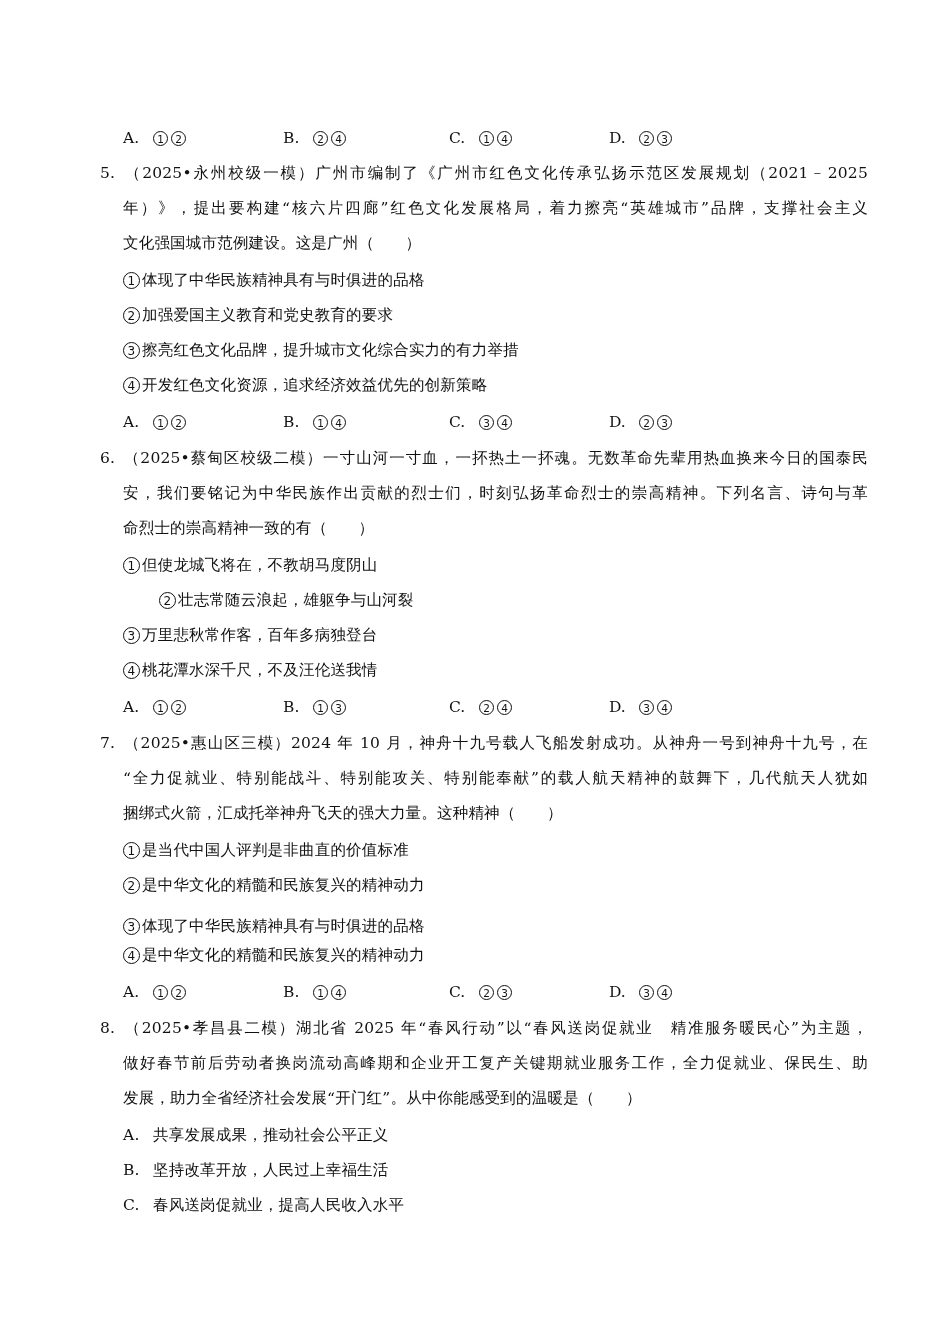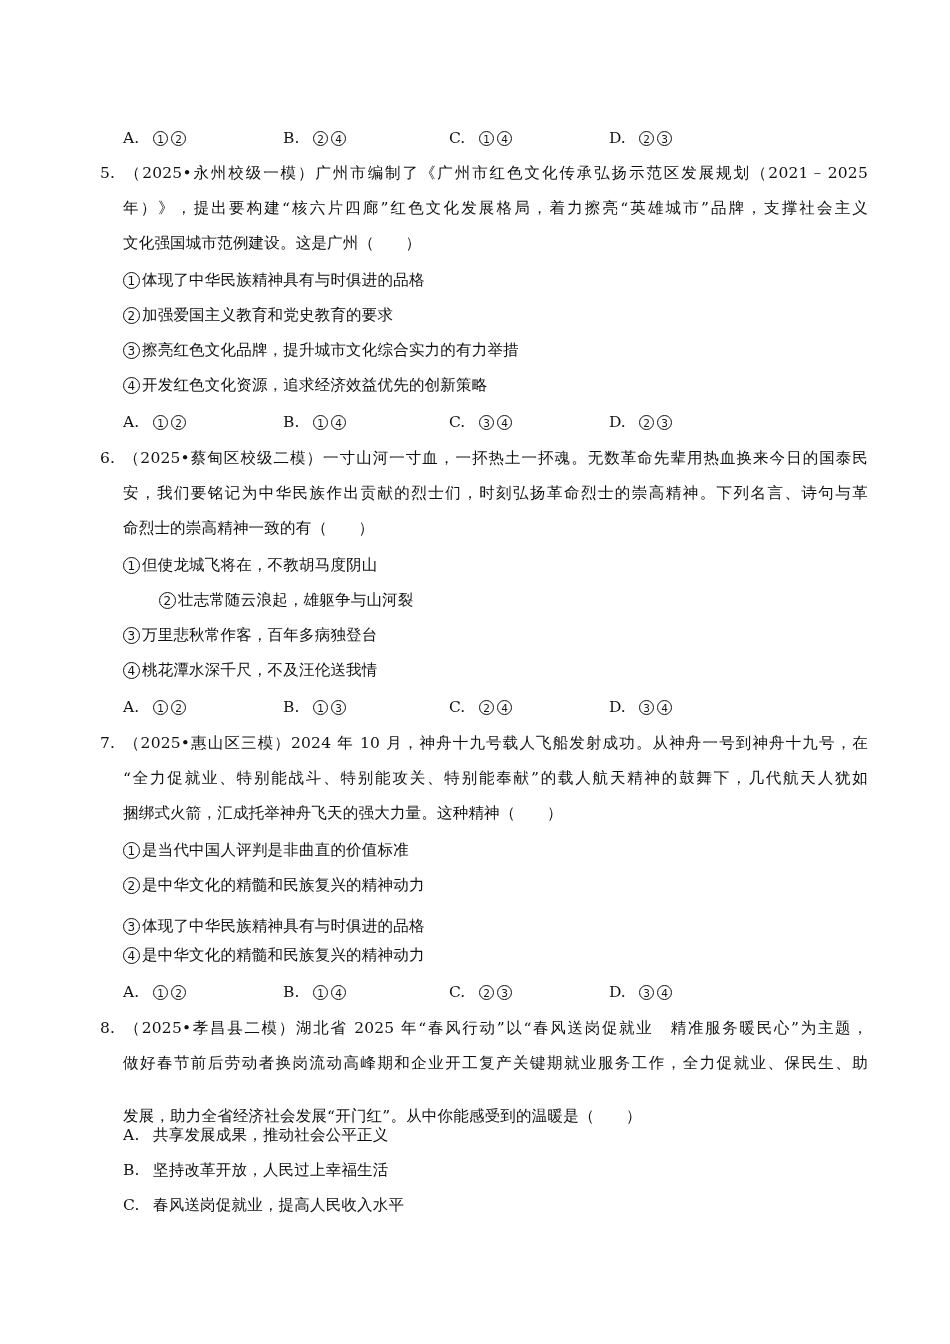--- a/index.html
+++ b/index.html
@@ -154,19 +154,19 @@
       <span class="opt opt-a"><span class="opt-letter">A.</span><span class="circ">1</span><span class="circ">2</span></span>
       <span class="opt opt-b"><span class="opt-letter">B.</span><span class="circ">1</span><span class="circ">4</span></span>
       <span class="opt opt-c"><span class="opt-letter">C.</span><span class="circ">2</span><span class="circ">3</span></span>
       <span class="opt opt-d"><span class="opt-letter">D.</span><span class="circ">3</span><span class="circ">4</span></span>
     </div>
   </div>
 
   <div>
     <div class="line qline justify" style="top:1011px;"><span class="qnum">8.</span><span>（2025•孝昌县二模）湖北省 2025 年“春风行动”以“春风送岗促就业　精准服务暖民心”为主题，</span></div>
     <div class="line justify" style="top:1046px;">做好春节前后劳动者换岗流动高峰期和企业开工复产关键期就业服务工作，全力促就业、保民生、助</div>
-    <div class="line" style="top:1081px;margin-top:18px;">发展，助力全省经济社会发展“开门红”。从中你能感受到的温暖是（　　）</div>
+    <div class="line" style="top:1081px;">发展，助力全省经济社会发展“开门红”。从中你能感受到的温暖是（　　）</div>
     <div class="line" style="top:1118px;"><span class="opt-letter">A.</span><span>共享发展成果，推动社会公平正义</span></div>
     <div class="line" style="top:1153px;"><span class="opt-letter">B.</span><span>坚持改革开放，人民过上幸福生活</span></div>
     <div class="line" style="top:1188px;"><span class="opt-letter">C.</span><span>春风送岗促就业，提高人民收入水平</span></div>
   </div>
 
 </div>
 
 </body></html>

